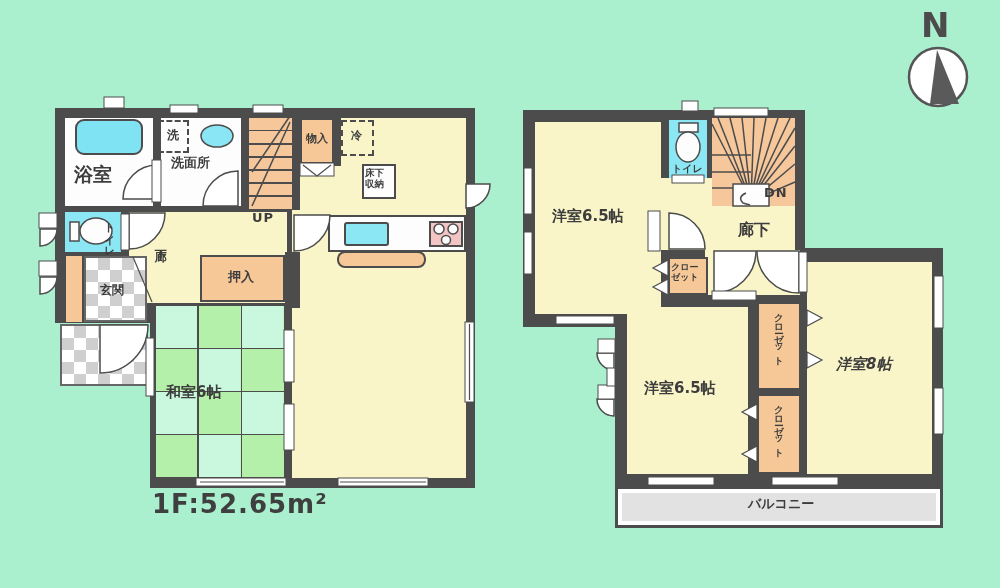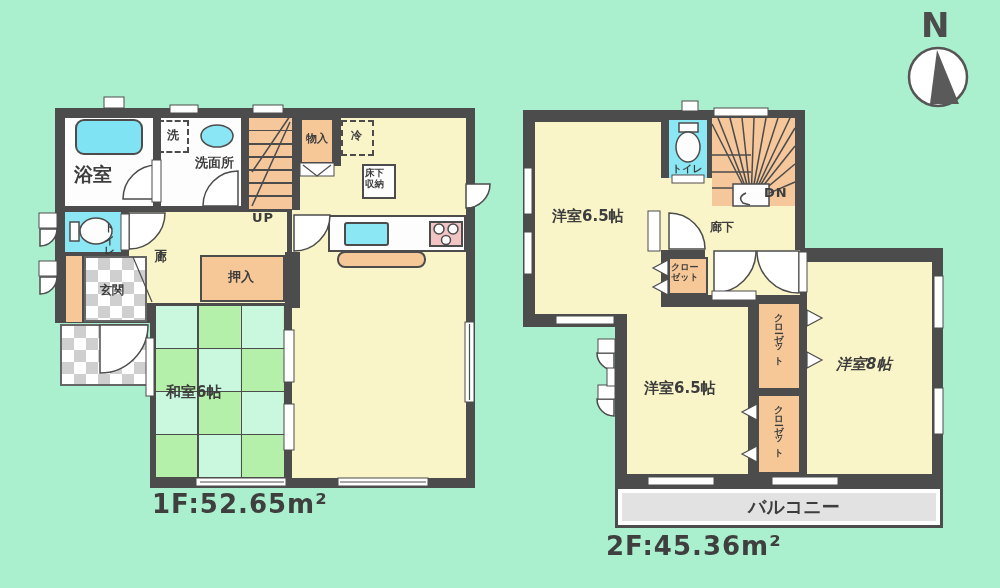--- a/index.html
+++ b/index.html
@@ -188,39 +188,38 @@
       <polygon points="757,446 742,454 757,462"></polygon>
     </g>
 
     <g>
       <circle cx="938" cy="77" r="29" fill="#ffffff" stroke="#555555" stroke-width="2.5"></circle>
       <polygon points="937,50 959,104 930,104" fill="#5a5a5a"></polygon>
     </g>
   </svg>
 
   <div class="lbl" style="left:74px;top:164px;font-size:19px;">浴室</div>
-  <div class="lbl" style="left:195px;top:156px;font-size:13px;">洗面所</div>
+  <div class="lbl" style="left:171px;top:156px;font-size:13px;">洗面所</div>
   <div class="lbl" style="left:167px;top:129px;font-size:12px;">洗</div>
   <div class="lbl vert" style="left:104px;top:215px;font-size:10.5px;">トイレ</div>
   <div class="lbl vert" style="left:153px;top:240px;font-size:12px;">廊下</div>
   <div class="lbl" style="left:100px;top:284px;font-size:12px;">玄関</div>
   <div class="lbl" style="left:228px;top:270px;font-size:13px;font-family:Liberation Serif, serif;">押入</div>
   <div class="lbl" style="left:306px;top:133px;font-size:11px;">物入</div>
   <div class="lbl" style="left:351px;top:130px;font-size:11px;">冷</div>
   <div class="lbl wrap" style="left:365px;top:168px;width:28px;font-size:9.5px;">床下収納</div>
   <div class="lbl" style="left:252px;top:211px;font-size:13px;letter-spacing:1px;">UP</div>
   <div class="lbl" style="left:166px;top:384px;font-size:15px;">和室6帖</div>
   <div class="lbl area-lbl" style="left:152px;top:490px;">1F:52.65m²</div>
 
   <div class="lbl" style="left:552px;top:208px;font-size:15px;">洋室6.5帖</div>
   <div class="lbl" style="left:672px;top:163px;font-size:10px;">トイレ</div>
   <div class="lbl" style="left:764px;top:186px;font-size:13px;letter-spacing:1px;">DN</div>
-  <div class="lbl" style="left:710px;top:221px;font-size:12px;">廊下</div>
+  <div class="lbl" style="left:738px;top:221px;font-size:16px;">廊下</div>
   <div class="lbl wrap" style="left:671px;top:262px;width:34px;font-size:9px;">クローゼット</div>
   <div class="lbl" style="left:644px;top:380px;font-size:15px;">洋室6.5帖</div>
   <div class="lbl" style="left:836px;top:356px;font-size:15px;font-style:italic;">洋室8帖</div>
   <div class="lbl vert" style="left:773px;top:306px;font-size:9.5px;">クローゼット</div>
   <div class="lbl vert" style="left:773px;top:398px;font-size:9.5px;">クローゼット</div>
-  <div class="lbl" style="left:748px;top:497px;font-size:18px;">バルコニー</div>
-  <div class="lbl area-lbl" style="left:606px;top:532px;">2F:45.36m²</div>
+  <div class="lbl" style="left:748px;top:497px;font-size:13px;">バルコニー</div>
 
   <div class="lbl" style="left:921px;top:6px;font-size:34px;color:#4c4c4c;">N</div>
 </div>
 
 </body></html>

